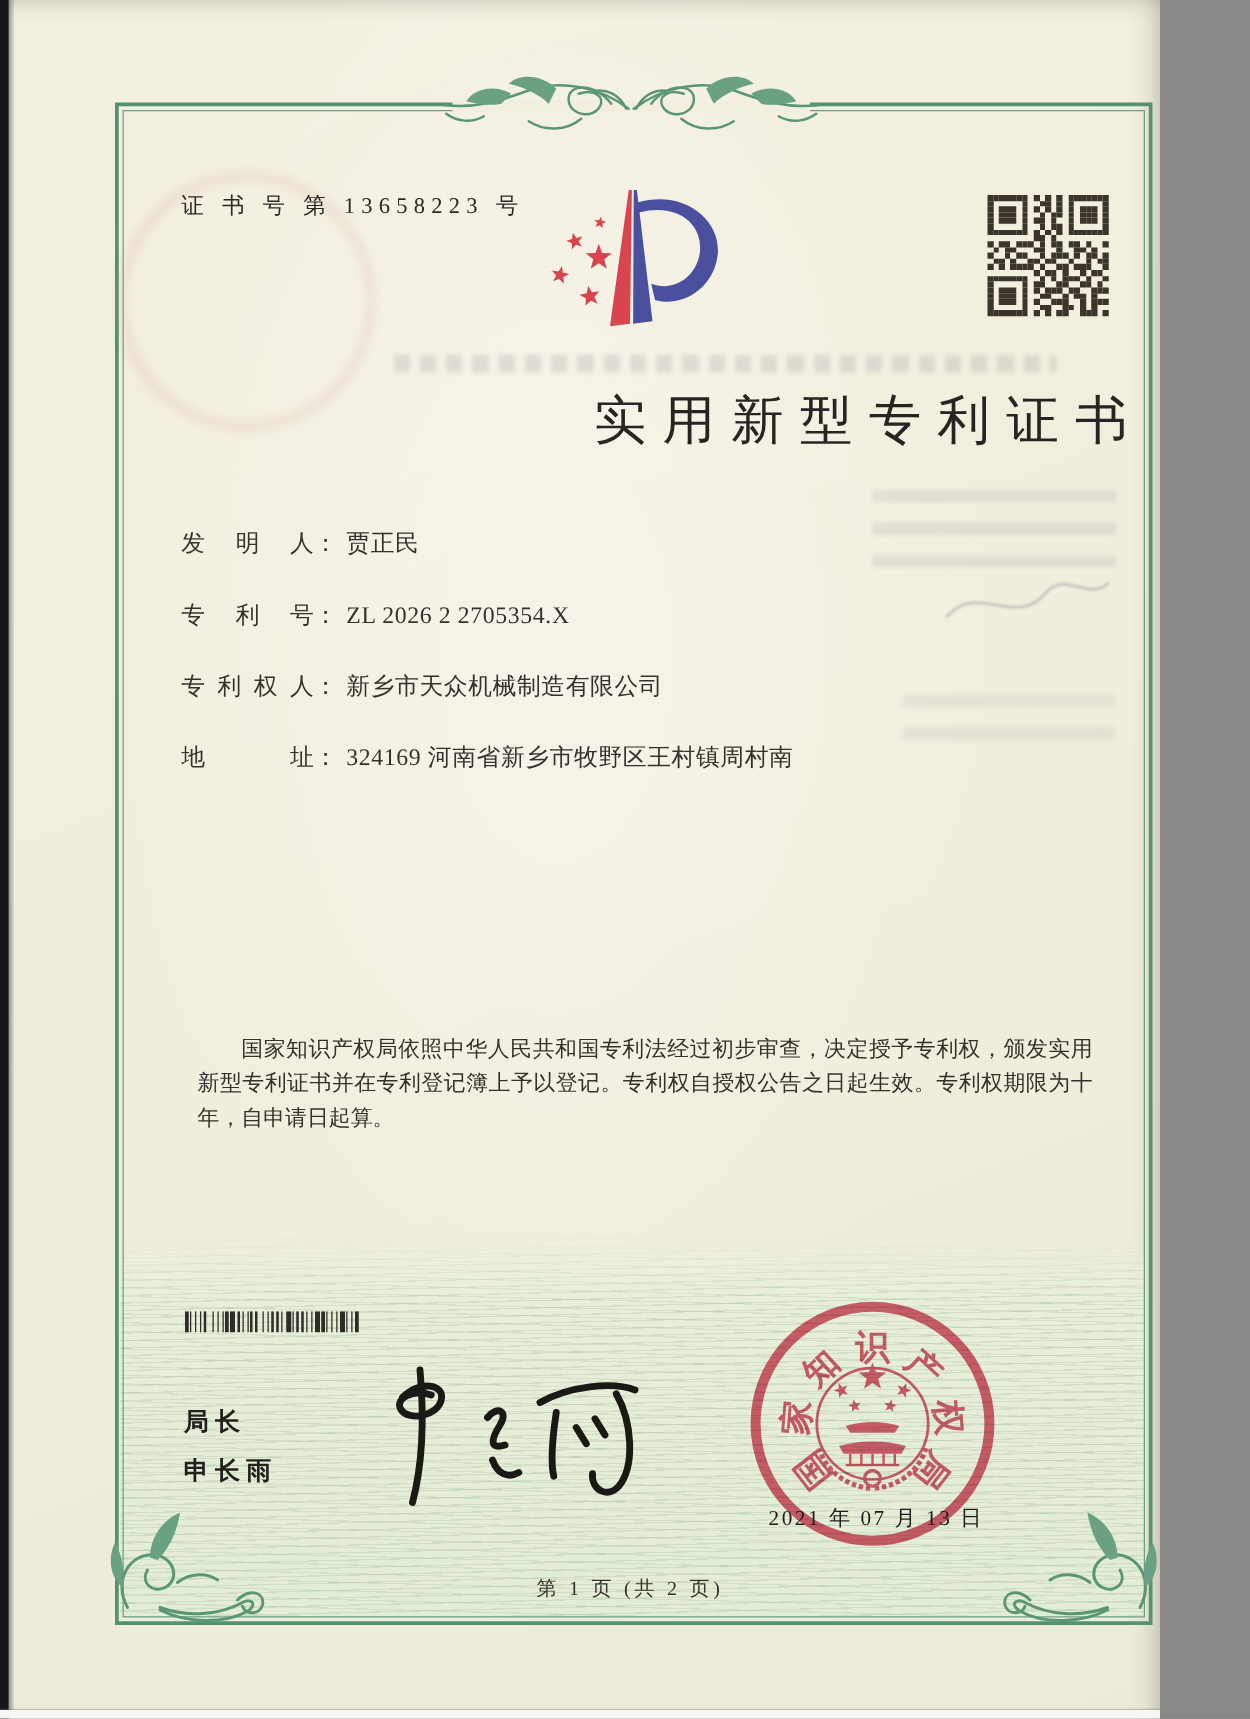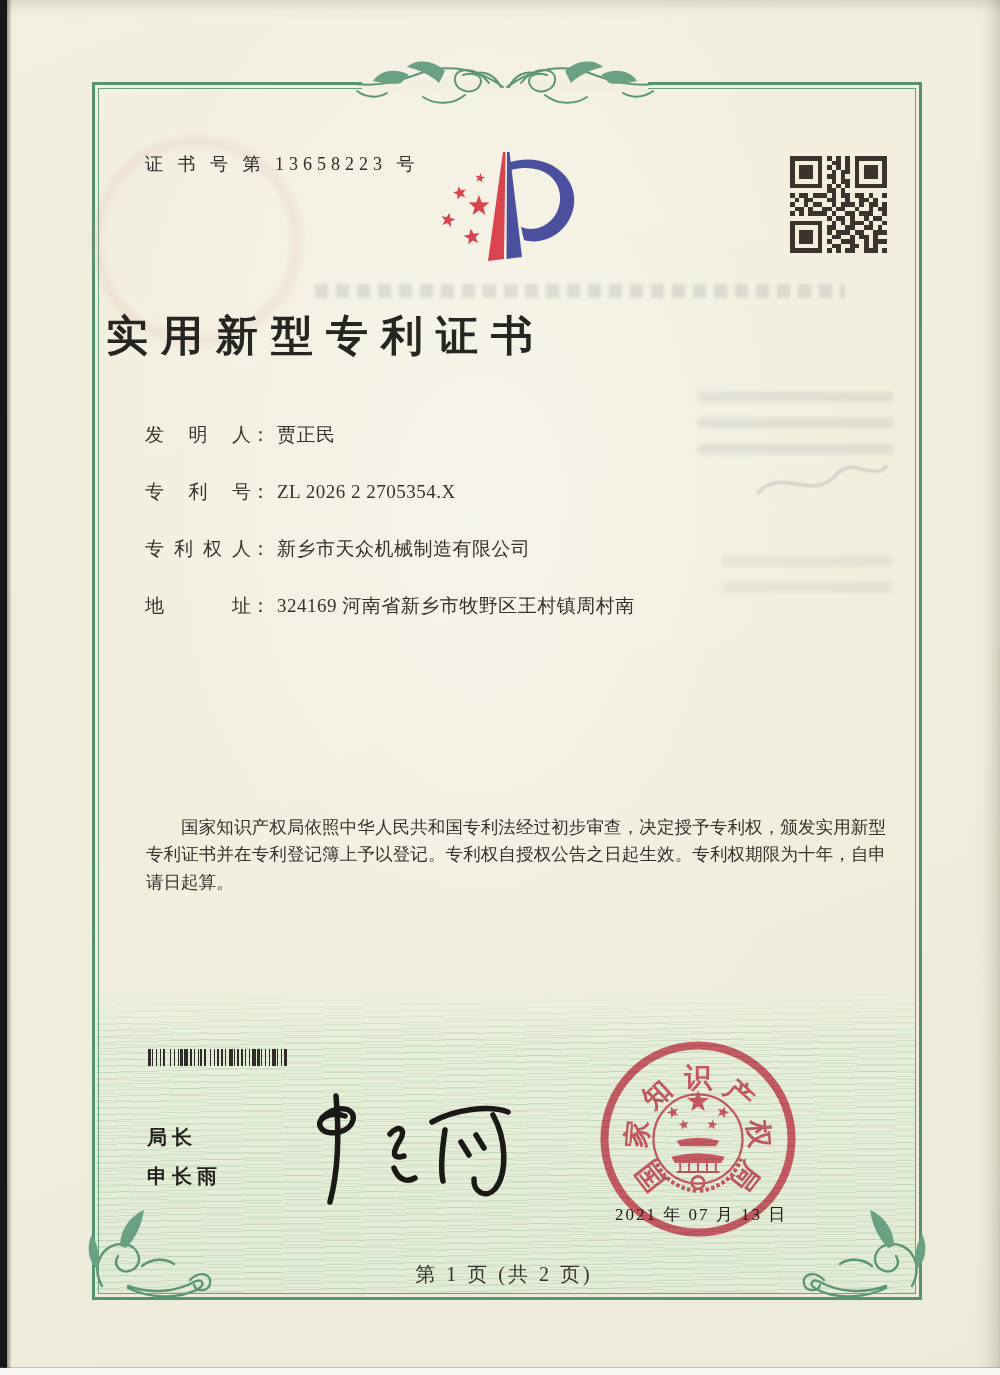--- a/index.html
+++ b/index.html
@@ -1,17 +1,17 @@
 <!DOCTYPE html>
 <html><head>
 <meta charset="utf-8">
 <style>
   html,body{margin:0;padding:0;background:#888;}
   .page{
-    position:relative;width:1000px;height:1375px;overflow:hidden;
+    position:relative;width:928px;height:1375px;overflow:hidden;
     background:
       radial-gradient(ellipse at 48% 38%, rgba(255,255,255,.35) 0%, rgba(255,255,255,0) 55%),
       linear-gradient(160deg, #f3f0e1 0%, #f1eedd 50%, #ecead8 100%);
     font-family:"Liberation Serif","DejaVu Serif",serif;
     color:#2e2c29;
     box-shadow: inset -14px 0 22px -14px rgba(60,55,40,.35), inset 0 14px 20px -16px rgba(60,55,40,.25);
   }
   
   .edge-left{position:absolute;left:0;top:0;width:7px;height:100%;background:#161616;}
   .edge-left2{position:absolute;left:7px;top:0;width:5px;height:100%;background:linear-gradient(90deg,rgba(40,40,40,.45),rgba(40,40,40,0));}
@@ -23,40 +23,40 @@
   .band{
     position:absolute;left:96px;top:988px;width:820px;height:306px;
     background:
       repeating-linear-gradient(178.6deg, rgba(122,164,118,.20) 0 1px, rgba(122,164,118,0) 1px 6px),
       repeating-linear-gradient(181.5deg, rgba(122,164,118,.16) 0 1px, rgba(122,164,118,0) 1px 7px),
       linear-gradient(#e8efdb,#e3ecd6);
     -webkit-mask-image:linear-gradient(180deg,transparent 0,#000 52px);
     mask-image:linear-gradient(180deg,transparent 0,#000 52px);
   }
   .certno{position:absolute;left:145px;top:152px;font-size:18px;letter-spacing:5px;color:#2b2926;}
-  .title{position:absolute;left:93px;top:308px;width:822px;text-align:left;font-size:42px;font-weight:700;letter-spacing:13px;color:#262522;text-indent:13px;}
+  .title{position:absolute;left:93px;top:308px;width:822px;text-align:right;font-size:42px;font-weight:400;letter-spacing:13px;color:#262522;text-indent:13px;}
   
   .fields{position:absolute;left:145px;top:422px;width:740px;display:flex;flex-direction:column;gap:36px;font-size:19px;color:#35322d;}
   .frow{white-space:nowrap;height:21px;}
   .flabel{display:inline-block;width:106px;text-align:justify;text-align-last:justify;vertical-align:bottom;}
   .fcolon{display:inline-block;margin-right:7px;}
   .fval{letter-spacing:.5px;}
   .fgap{display:inline-block;width:34px;}
   .paras{position:absolute;left:142px;top:810px;width:748px;font-size:17.5px;line-height:27.3px;color:#34312c;text-align:justify;}
-  .paras p{margin:4px;text-indent:2em;}
+  .paras p{margin:16px;text-indent:2em;}
   
   .barcode{position:absolute;left:148px;top:1049px;width:246px;height:17px;display:flex;align-items:stretch;overflow:hidden;}
   .barcode .b{background:#2f2b26;}
   .barcode .s{background:transparent;}
   .director-title{position:absolute;left:147px;top:1124px;font-size:20px;letter-spacing:5px;color:#23211e;font-weight:600;}
   .director-name{position:absolute;left:147px;top:1163px;font-size:20px;letter-spacing:5px;color:#23211e;font-weight:600;}
   .sig{position:absolute;left:292px;top:1080px;}
   .seal{position:absolute;left:600px;top:1041px;mix-blend-mode:multiply;opacity:.93;}
   .seal-date{position:absolute;left:606px;top:1203px;width:190px;text-align:center;font-size:17px;letter-spacing:2px;color:#1e1d1b;}
-  .page-indicator{position:absolute;left:93px;top:1261px;width:822px;text-align:center;font-size:20px;letter-spacing:3px;color:#33312c;}
+  .page-indicator{position:absolute;left:93px;top:1261px;width:822px;text-align:center;font-size:16px;letter-spacing:3px;color:#33312c;}
   .back-note{position:absolute;left:0;top:1321px;width:914px;text-align:center;font-size:15px;letter-spacing:4px;color:#3d3a34;}
   
   .logo{position:absolute;left:438px;top:149px;}
   .qr{position:absolute;left:790px;top:156px;width:97px;height:97px;display:grid;grid-template-columns:repeat(21,1fr);grid-template-rows:repeat(21,1fr);}
   .qr .m{background:#3a342d;}
   
   .orn-top{position:absolute;left:352px;top:53px;}
   .orn-bl{position:absolute;left:86px;top:1206px;}
   .orn-br{position:absolute;left:798px;top:1206px;transform:scaleX(-1);}
   .orn-backing{position:absolute;left:362px;top:80px;width:286px;height:10px;background:#f2efe0;}

